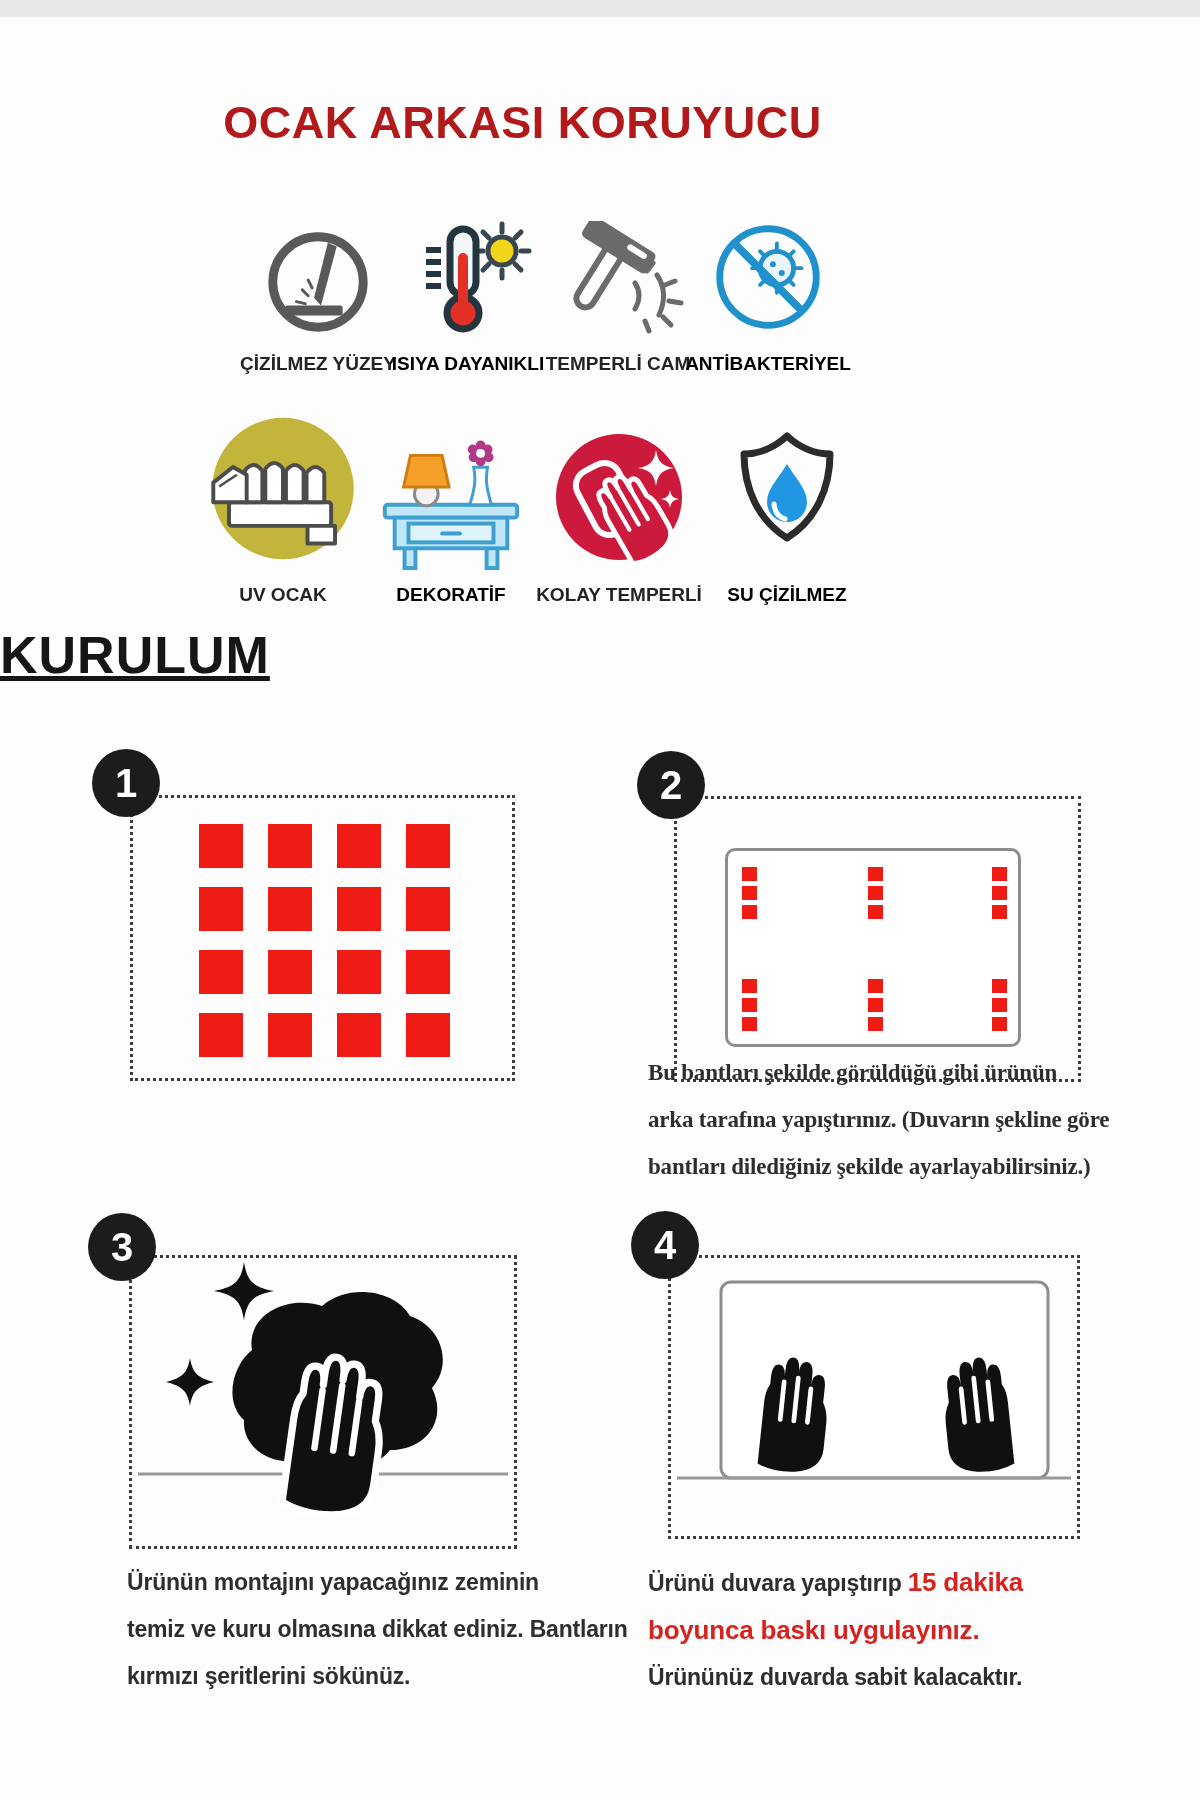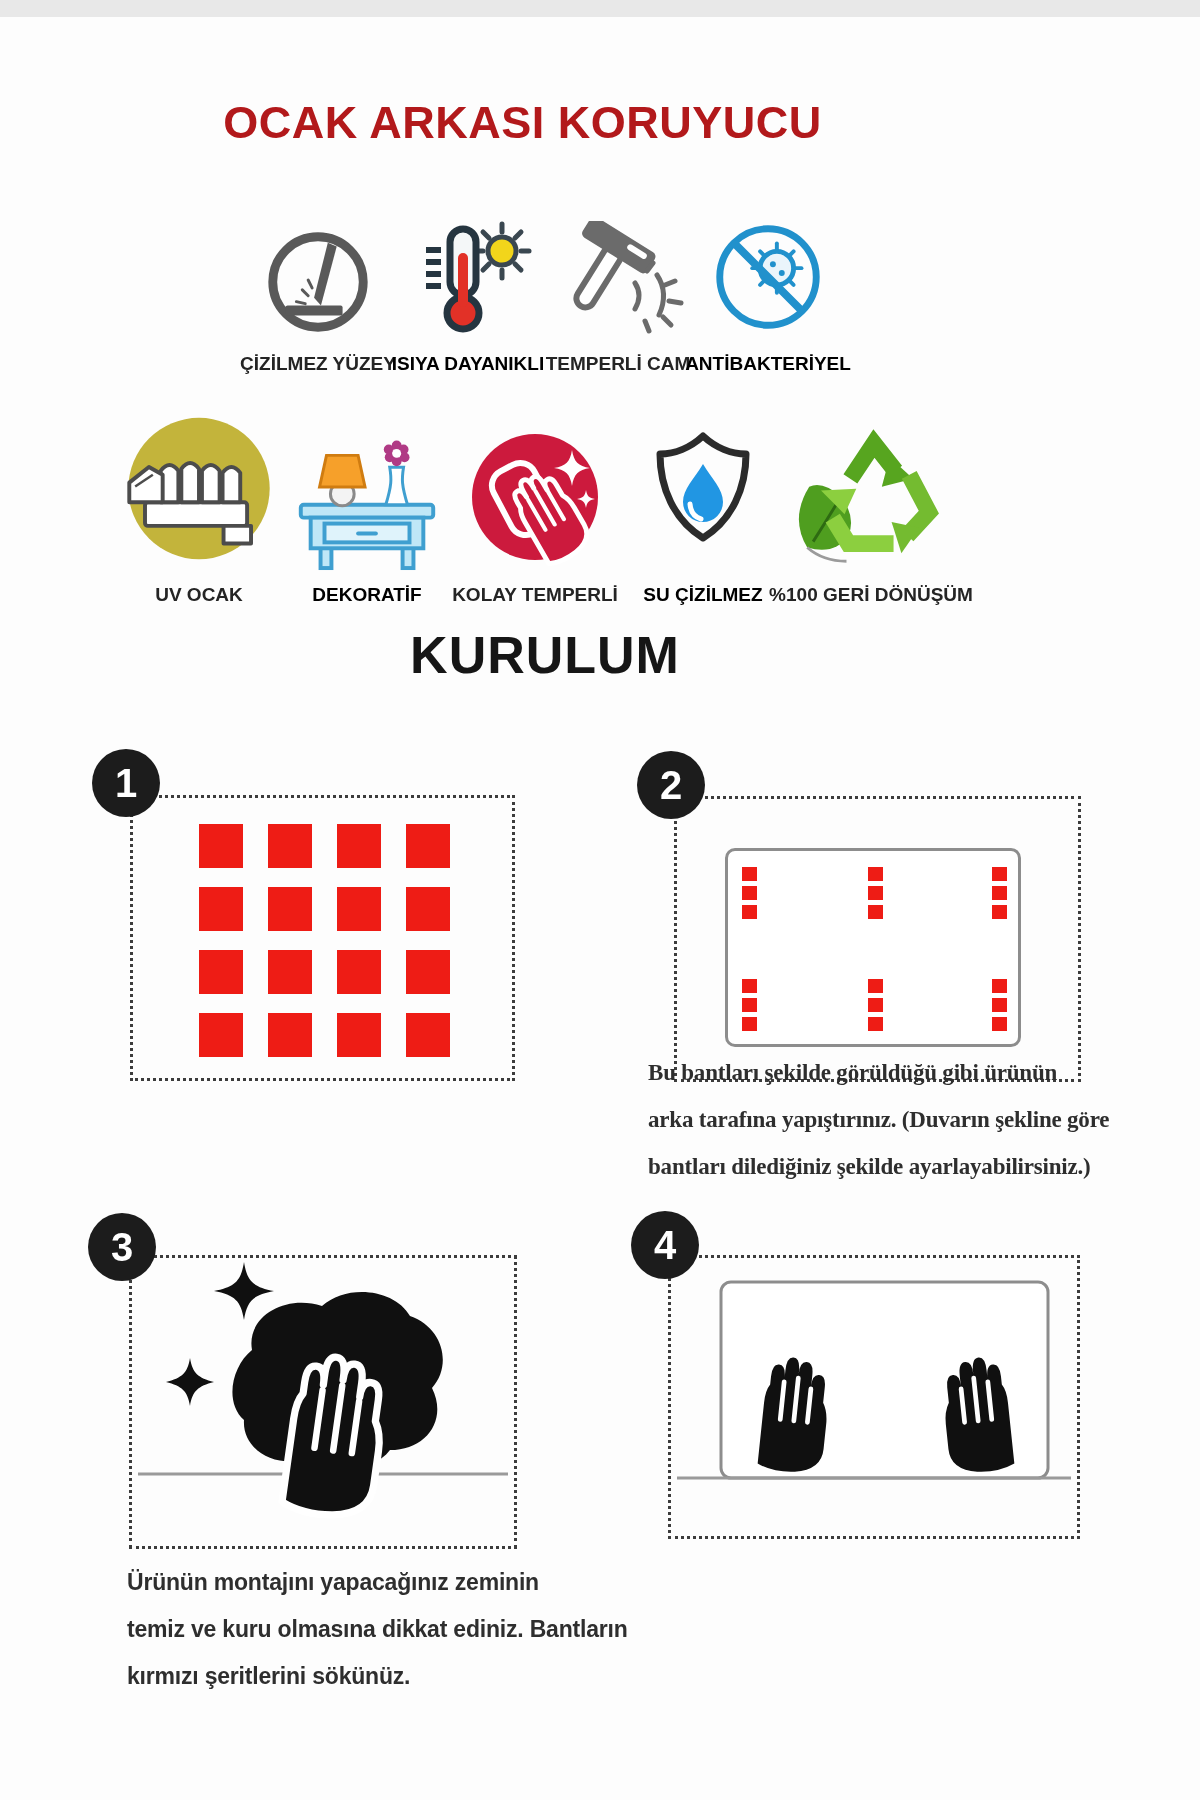--- a/index.html
+++ b/index.html
@@ -14,22 +14,22 @@
   .row2 { top: 390px; left: 0; width: 1070px; }
   .feat { display: flex; flex-direction: column; align-items: center; }
   .row1 .feat { width: 150px; }
   .row2 .feat { width: 168px; }
   .art { display: flex; align-items: flex-end; justify-content: center; }
   .row1 .art { height: 148px; }
   .row2 .art { height: 165px; }
   .lbl { font-weight: 700; font-size: 19px; color: #242424; margin-top: 12px; white-space: nowrap; }
   .lbl.red { color: #000000; }
 
-  .kurulum { position: absolute; top: 608px; left: 0; width: 1090px; text-align: center;
-             font-size: 52px; font-weight: 800; color: #161616; letter-spacing: 1px; }
+  .kurulum { position: absolute; top: 608px; left: 0; width: 1090px; text-align: left;
+             font-size: 52px; font-weight: 800; color: #161616; letter-spacing: 1px; text-decoration: underline; }
 
   .badge { position: absolute; width: 68px; height: 68px; border-radius: 50%; background: #1c1c1c;
            color: #fff; display: flex; align-items: center; justify-content: center;
            font-size: 40px; font-weight: 800; z-index: 3; }
   .stepbox { position: absolute; border: 3px dotted #3c3c3c; background: transparent; }
 
   .caption { position: absolute; font-size: 23px; font-weight: 700; color: #2e2e2e;
              line-height: 47px; white-space: nowrap; letter-spacing: -0.2px; }
   .caption .redtxt { color: #d6231e; font-size: 26px; font-weight: 800; }
 
@@ -213,36 +213,20 @@
       <span class="art">
         <svg width="150" height="150" viewBox="0 0 150 150" aria-hidden="true">
           <path d="M75,14 C88,26 104,32 118,32 C118,66 104,98 75,116 C46,98 32,66 32,32 C46,32 62,26 75,14 Z" fill="#fdfdfd" stroke="#2b2b2b" stroke-width="7" stroke-linejoin="round"></path>
           <path d="M75,42 C84,57 95,67 95,80 A20,20 0 1 1 55,80 C55,67 66,57 75,42 Z" fill="#2196e3"></path>
           <path d="M62,82 Q63,94 73,97" stroke="#fff" stroke-width="5" fill="none" stroke-linecap="round"></path>
         </svg>
       </span>
       <span class="lbl red">SU ÇİZİLMEZ</span>
     </div>
 
-    <div class="feat">
-      <span class="art">
-        <svg width="168" height="152" viewBox="0 0 170 155" aria-hidden="true">
-          <path d="M22,68 Q2,100 20,130 Q48,138 62,118 Q70,98 54,78 Q36,62 22,68 Z" fill="#4f9e1f"></path>
-          <path d="M26,124 Q40,102 52,82" stroke="#2e6b12" stroke-width="3" fill="none"></path>
-          <path d="M20,130 Q36,144 60,144" stroke="#9b9b9b" stroke-width="3" fill="none"></path>
-          <path d="M64,60 L88,24 L110,52" fill="none" stroke="#57a51f" stroke-width="17"></path>
-          <polygon points="104,38 128,60 96,68" fill="#57a51f"></polygon>
-          <path d="M124,56 L144,94 L122,118" fill="none" stroke="#74bb30" stroke-width="17"></path>
-          <polygon points="134,110 116,136 106,104" fill="#74bb30"></polygon>
-          <path d="M108,126 L62,126 L46,100" fill="none" stroke="#8ccf3f" stroke-width="17"></path>
-          <polygon points="58,96 34,72 70,70" fill="#8ccf3f"></polygon>
-        </svg>
-      </span>
-      <span class="lbl">%100 GERİ DÖNÜŞÜM</span>
-    </div>
   </div>
 
   <div class="kurulum">KURULUM</div>
 
   <div class="badge" style="left:92px; top:732px;">1</div>
   <div class="stepbox" style="left:130px; top:778px; width:385px; height:286px;">
     <div class="tape-grid">
       <i></i>
         <i></i>
         <i></i>
@@ -342,14 +326,19 @@
       <g transform="translate(305,142) rotate(-6) scale(-1.05,1.05)">
         <path d="M-30,64 L-30,6 Q-30,-6 -26,-12 L-26,-20 Q-26,-32 -19.5,-32 Q-13,-32 -13,-20 L-13,-27 Q-13,-40 -6.5,-40 Q0,-40 0,-27 L0,-25 Q0,-37 6.5,-37 Q13,-37 13,-25 L13,-15 Q13,-26 19.5,-26 Q26,-26 26,-15 L26,0 Q31,8 31,20 L31,44 Q31,64 6,68 Q-14,71 -30,64 Z" fill="#101010"></path>
         <g stroke="#fff" stroke-width="4.5" stroke-linecap="round">
           <path d="M-13,-16 L-13,20"></path>
             <path d="M0,-21 L0,20"></path>
             <path d="M13,-12 L13,20"></path>
         </g>
       </g>
     </svg>
   </div>
+  <div class="caption" style="left:648px; top:1542px;">
+    <div><span>Ürünü duvara yapıştırıp </span><span class="redtxt">15 dakika</span></div>
+    <div class="redtxt">boyunca baskı uygulayınız.</div>
+    <div>Ürününüz duvarda sabit kalacaktır.</div>
+  </div>
 
 </div>
 
 </body></html>

